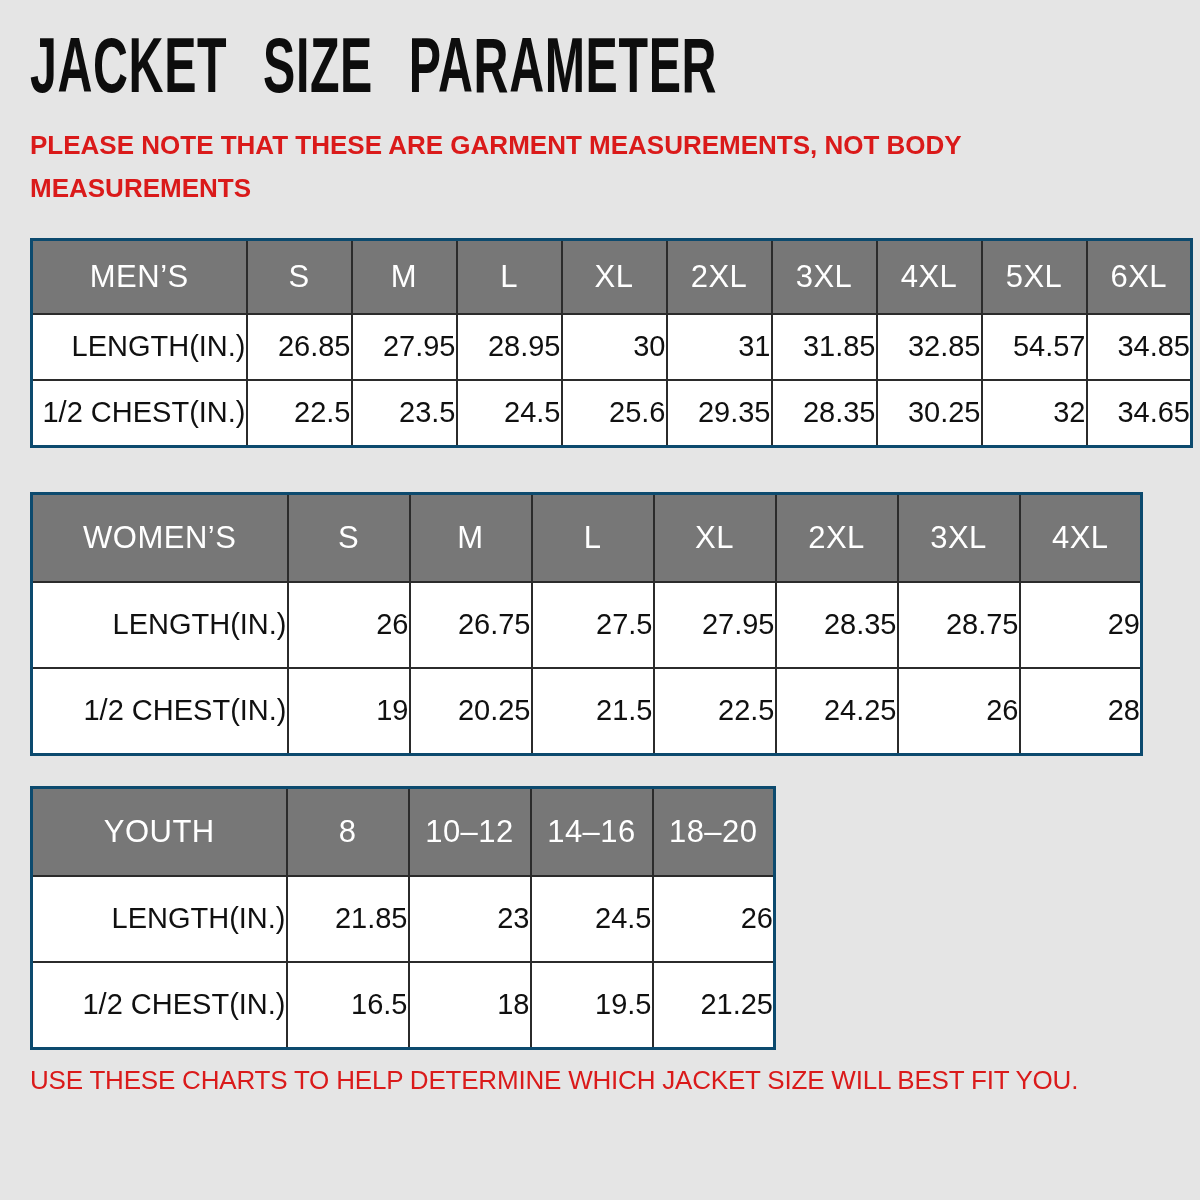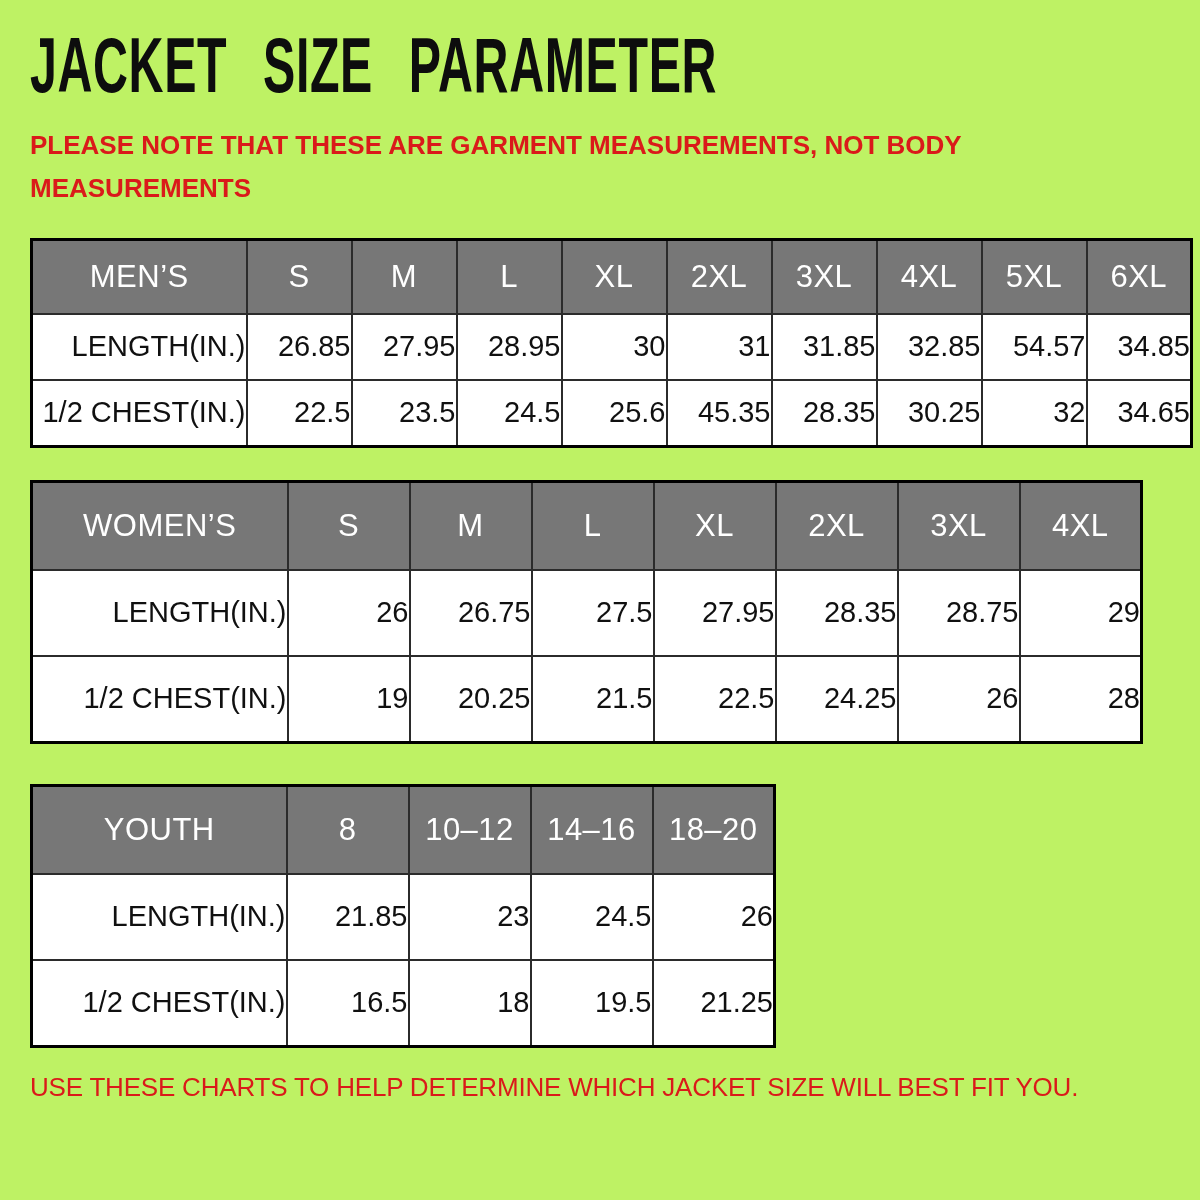--- a/index.html
+++ b/index.html
@@ -5,21 +5,21 @@
   html, body {
     margin: 0;
     padding: 0;
     background: #ffffff;
     font-family: "Liberation Sans", sans-serif;
   }
   .page {
     position: relative;
     width: 1200px;
     height: 1200px;
-    background: #bef264;
+    background: #e5e5e5;
     overflow: hidden;
     box-sizing: border-box;
     padding: 26px 10px 0 30px;
   }
   .title {
     margin: 0;
     color: #0d0d0d;
     font-size: 78px;
     font-weight: bold;
     line-height: 1.0;
@@ -34,21 +34,21 @@
     color: #da1a1a;
     font-size: 26px;
     font-weight: bold;
     line-height: 1.65;
   }
   .note span { display: block; white-space: nowrap; }
 
   table.sizes {
     border-collapse: collapse;
     table-layout: fixed;
-    border: 3px solid #000000;
+    border: 3px solid #0c4a6e;
   }
   table.sizes th, table.sizes td {
     border: 2px solid #2b2b2b;
     text-align: center;
     vertical-align: middle;
     padding: 0;
     overflow: hidden;
   }
   table.sizes th {
     background: #777777;
@@ -60,37 +60,37 @@
   table.sizes td {
     background: #ffffff;
     color: #101010;
     font-size: 29px;
     text-align: right;
   }
   .tbl-mens { margin-top: 28px; width: 1160px; }
   .tbl-mens th { height: 72px; }
   .tbl-mens td { height: 64px; }
 
-  .tbl-womens { margin-top: 32px; width: 1110px; border-radius: 7px; }
+  .tbl-womens { margin-top: 44px; width: 1110px; border-radius: 7px; }
   .tbl-womens th { height: 86px; }
   .tbl-womens td { height: 84px; }
 
-  .tbl-youth { margin-top: 40px; width: 743px; }
+  .tbl-youth { margin-top: 30px; width: 743px; }
   .tbl-youth th { height: 86px; }
   .tbl-youth td { height: 84px; }
 
   .footer-para {
     margin-top: 28px;
     color: #da1a1a;
     font-size: 27px;
     line-height: 1.45;
   }
   .footer-para span { display: block; white-space: nowrap; }
   .footer-caps {
-    margin-top: 24px;
+    margin-top: 15px;
     color: #da1a1a;
     font-size: 26px;
     white-space: nowrap;
     letter-spacing: -0.2px;
   }
 </style>
 </head>
 <body>
 
 <div class="page">
@@ -139,21 +139,21 @@
       <td>32.85</td>
       <td>54.57</td>
       <td>34.85</td>
     </tr>
     <tr>
       <td>1/2 CHEST(IN.)</td>
       <td>22.5</td>
       <td>23.5</td>
       <td>24.5</td>
       <td>25.6</td>
-      <td>45.35</td>
+      <td>29.35</td>
       <td>28.35</td>
       <td>30.25</td>
       <td>32</td>
       <td>34.65</td>
     </tr>
   </tbody>
     </table>
 
   <table class="sizes tbl-womens">
     <colgroup>

